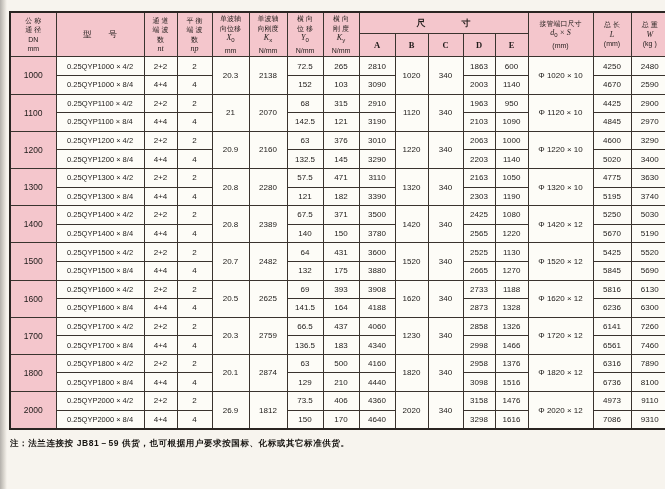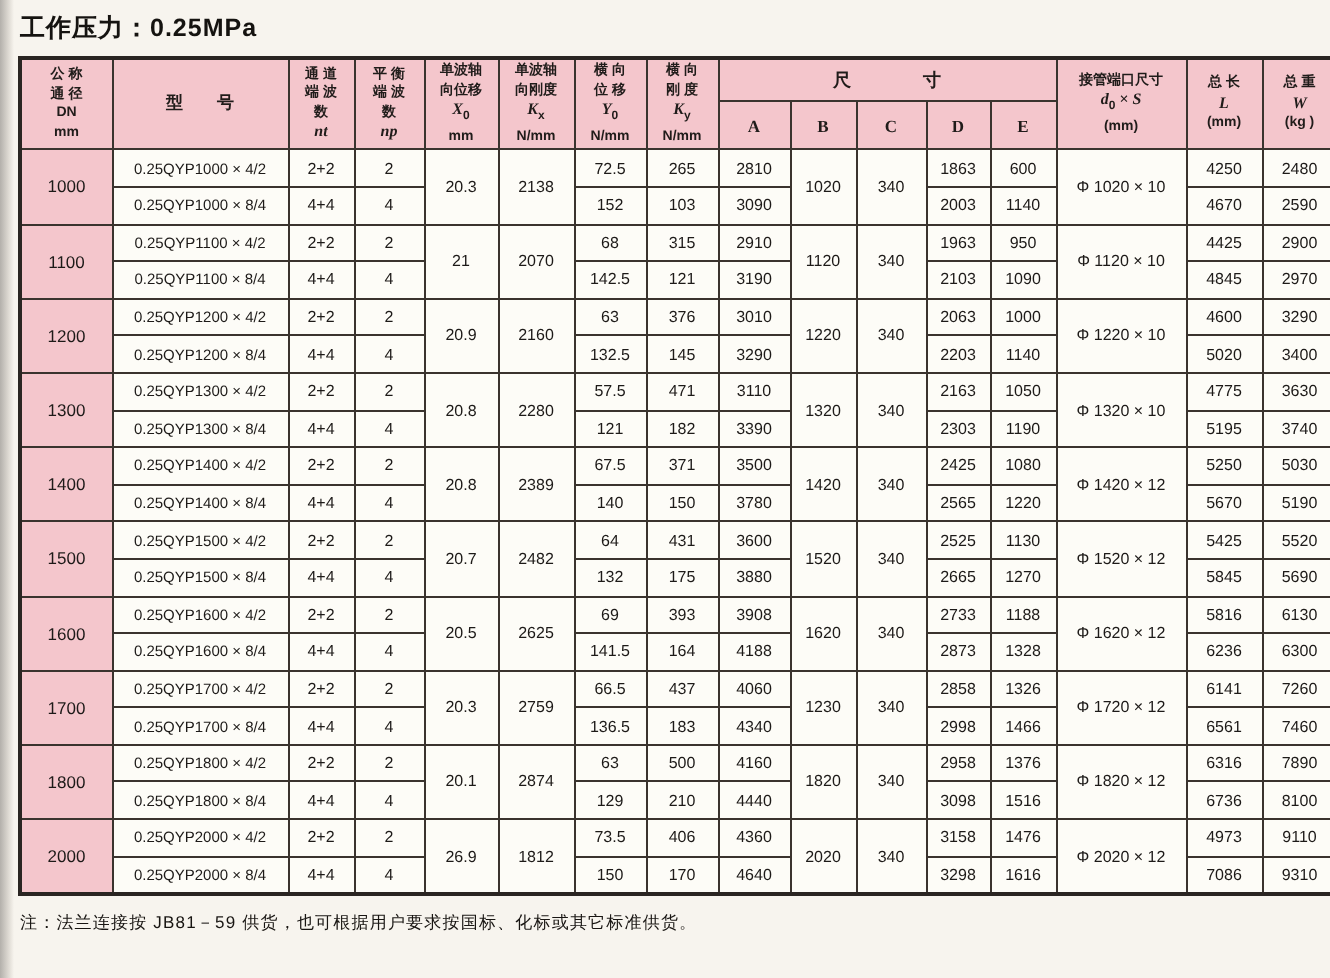--- a/index.html
+++ b/index.html
@@ -10,40 +10,39 @@
     -webkit-font-smoothing:antialiased;
   }
   .scan-edge{position:absolute;left:0;top:0;width:7px;height:100%;
     background:linear-gradient(90deg,#b3b0ab,#ddd9d2 60%,rgba(247,244,238,0));pointer-events:none;}
   .titlebar{display:flex;justify-content:space-between;align-items:baseline;
     padding:6px 8px 4px 10px;font-weight:bold;font-size:12.5px;color:#151310;letter-spacing:.5px;}
   .tablewrap{margin:1px 7px 0 9px;}
   table{table-layout:fixed;width:649px;border-collapse:collapse;border:2px solid #2a2522;}
   th,td{border:1px solid #3a332e;overflow:hidden;}
   thead th{background:#f4c6cc;font-weight:bold;color:#201c1a;padding:1px 0;vertical-align:middle;text-align:center;}
-  .hl{display:block;font-size:7px;line-height:9.5px;font-weight:bold;white-space:nowrap;}
+  .hl{display:block;font-size:7px;line-height:9.5px;font-weight:normal;white-space:nowrap;}
   .hl i{font-style:normal;}
   .hl.sym i{font-style:italic;font-family:"Liberation Serif",serif;font-size:8px;}
   sub{font-size:6px;}
   .size-span{font-size:9px;letter-spacing:0;height:18px;}
   .size-letter{font-size:8.5px;font-family:"Liberation Serif",serif;font-weight:bold;}
   tbody td{background:#fdfcf7;text-align:center;font-size:8px;color:#1d1a18;height:17.6px;padding:0;white-space:nowrap;}
   tbody tr.group-first td{border-top:1.6px solid #2a2522;}
   td.dn-cell{background:#f4c6cc;font-size:8.5px;}
   td.model-cell{font-size:7.5px;}
   td.pipe-cell{font-size:8px;margin-top:20px;}
-  .footnote{margin:8px 0 0 10px;font-size:8.5px;font-weight:normal;color:#181512;letter-spacing:.6px;}
+  .footnote{margin:8px 0 0 10px;font-size:8.5px;font-weight:bold;color:#181512;letter-spacing:.6px;}
 </style>
 </head>
 <body>
 
 <div class="scan-edge"></div>
 
 <div class="titlebar">
-  <div>工作压力：0.25MPa</div>
 </div>
 
 <div class="tablewrap">
 <table>
   <colgroup>
     <col style="width:46px">
         <col style="width:88px">
         <col style="width:33px">
         <col style="width:35px">
     <col style="width:37px">

